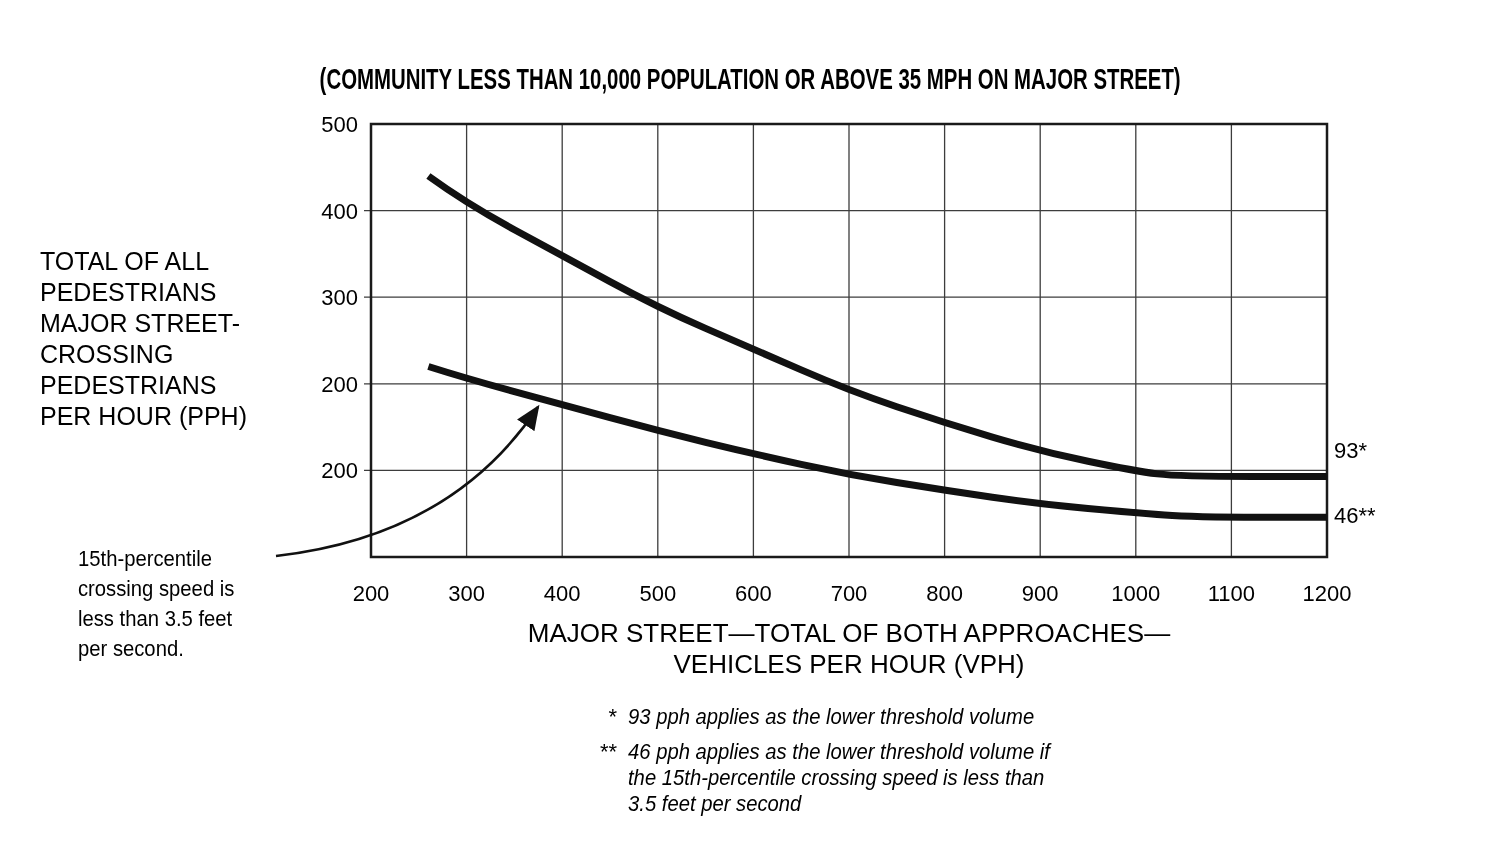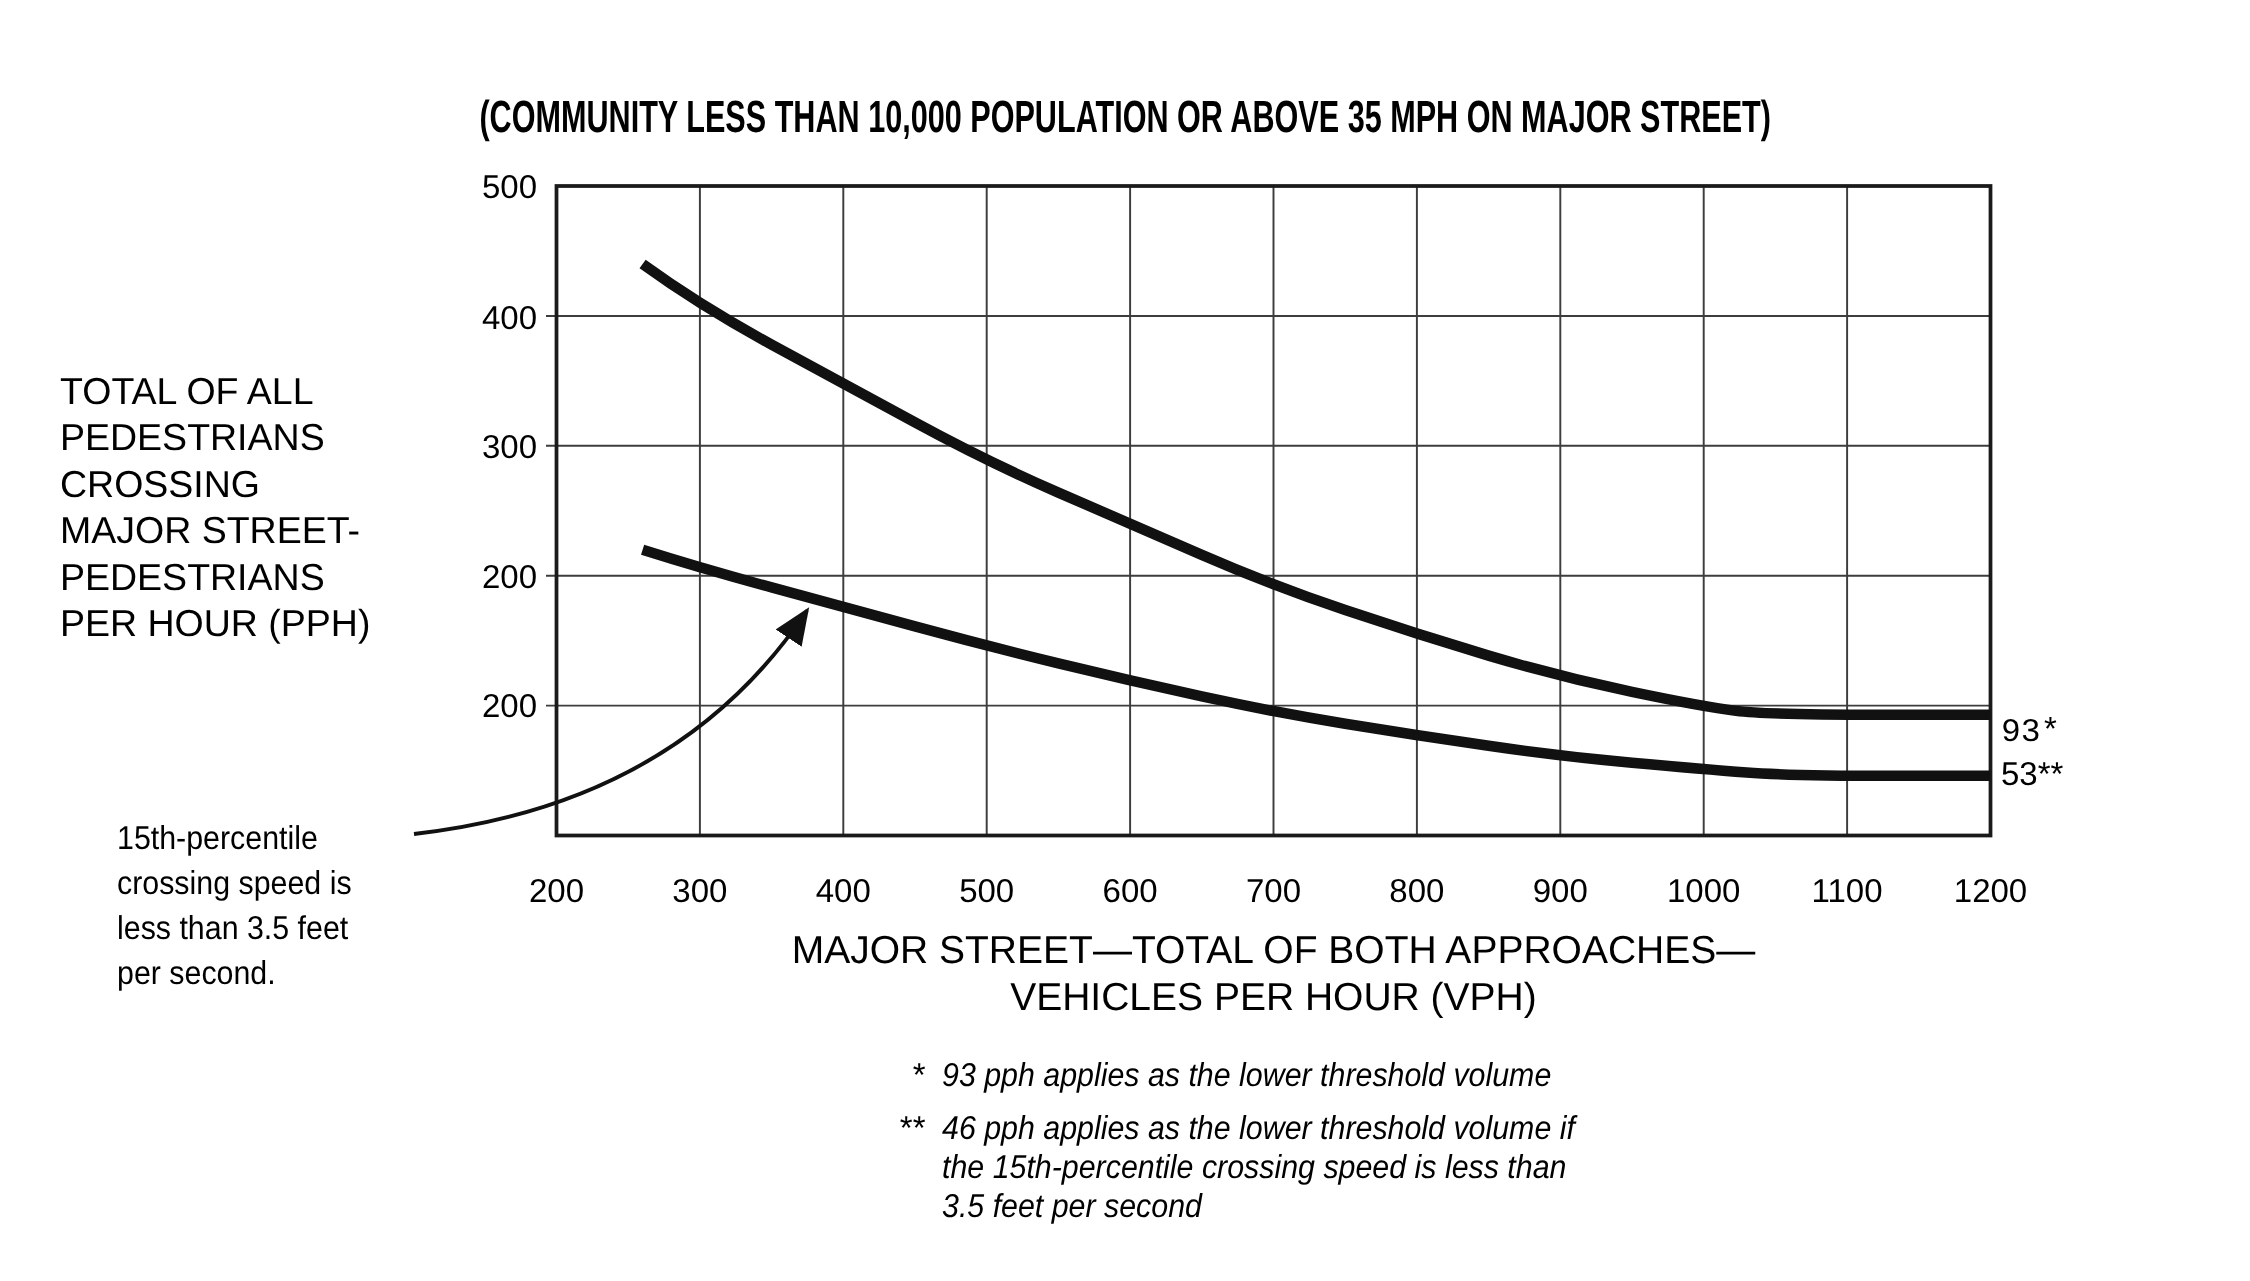--- a/index.html
+++ b/index.html
@@ -30,22 +30,22 @@
 
 <div id="page">
 
   <div class="abs" id="chart-title">
     <span class="squeeze">(COMMUNITY LESS THAN 10,000 POPULATION OR ABOVE 35 MPH ON MAJOR STREET)</span>
   </div>
 
   <div class="abs" id="y-axis-label">
     <div>TOTAL OF ALL</div>
     <div>PEDESTRIANS</div>
+    <div>MAJOR STREET-</div>
     <div>CROSSING</div>
-    <div>MAJOR STREET-</div>
     <div>PEDESTRIANS</div>
     <div>PER HOUR (PPH)</div>
   </div>
 
   <svg id="chart-svg" width="1500" height="854" viewBox="0 0 1500 854">
     <defs>
       <marker id="arrowhead" markerWidth="10" markerHeight="8" refX="8.5" refY="4" orient="auto">
         <path d="M0,0 L9.5,4 L0,8 Z" fill="#111111"></path>
       </marker>
     </defs>
@@ -82,22 +82,22 @@
       <div class="xtick" style="left: 1095.8px;">1000</div>
       <div class="xtick" style="left: 1191.4px;">1100</div>
       <div class="xtick" style="left: 1287px;">1200</div>
       <div class="ytick" style="left: 288px; top: 458.4px;">200</div>
       <div class="ytick" style="left: 288px; top: 371.8px;">200</div>
       <div class="ytick" style="left: 288px; top: 285.2px;">300</div>
       <div class="ytick" style="left: 288px; top: 198.6px;">400</div>
       <div class="ytick" style="left: 288px; top: 112px;">500</div>
     </div>
 
-  <div class="abs threshold-label" style="top:476px;font-family:Liberation Mono, monospace;">93*</div>
-  <div class="abs threshold-label" style="top:503px;">53**</div>
+  <div class="abs threshold-label" style="top:438px;">93*</div>
+  <div class="abs threshold-label" style="top:503px;">46**</div>
 
   <div class="abs" id="x-axis-title">
     <div>MAJOR STREET—TOTAL OF BOTH APPROACHES—</div>
     <div>VEHICLES PER HOUR (VPH)</div>
   </div>
 
   <div class="abs" id="annotation-text">
     <div><span class="cond">15th-percentile</span></div>
     <div><span class="cond">crossing speed is</span></div>
     <div><span class="cond">less than 3.5 feet</span></div>

